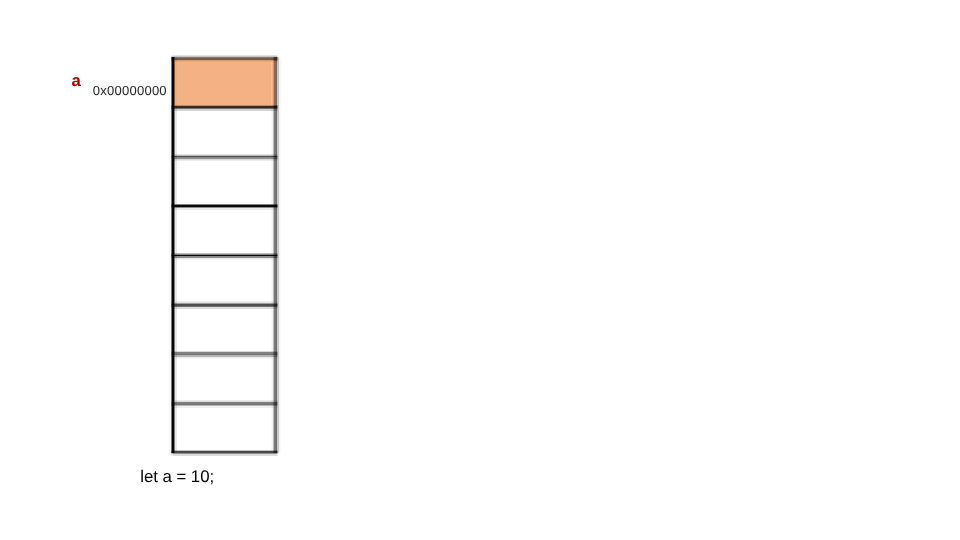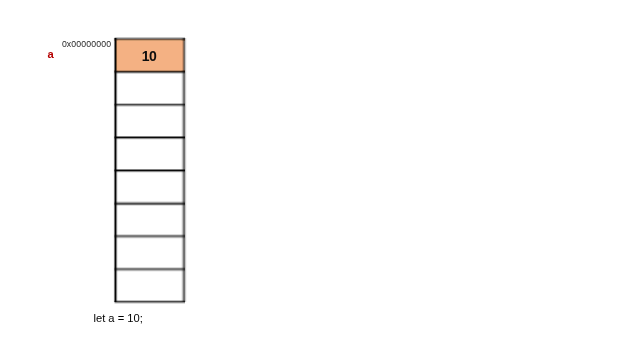--- a/index.html
+++ b/index.html
@@ -135,21 +135,21 @@
     left: 47.6px;
     top: 48.1px;
     font-size: 11.2px;
     font-weight: bold;
     color: #b50000;
     white-space: nowrap;
   }
   .addr-label {
     position: absolute;
     left: 61.9px;
-    top: 39px;
+    top: 55px;
     font-size: 8.7px;
     color: #262626;
     letter-spacing: 0.15px;
     white-space: nowrap;
   }
   .code-line {
     position: absolute;
     left: 93.5px;
     top: 312.0px;
     font-size: 11.2px;
@@ -186,27 +186,17 @@
       <div class="hline-cap cell_divider_6_cap"></div>
       <div class="hline cell_divider_7"></div>
       <div class="hline-cap cell_divider_7_cap"></div>
       <div class="hline stack_bottom_edge"></div>
       <div class="hline-cap stack_bottom_edge_cap"></div>
       <div class="vline-left"></div>
       <div class="vline-left-orange"></div>
       <div class="vline-right"></div>
       <div class="vline-right-orange"></div>
     </div>
-    <div class="cell-values">
-      <div class="mem-value" style="top:0.00px">10</div>
-      <div class="mem-value" style="top:32.83px"></div>
-      <div class="mem-value" style="top:65.66px"></div>
-      <div class="mem-value" style="top:98.49px"></div>
-      <div class="mem-value" style="top:131.32px"></div>
-      <div class="mem-value" style="top:164.15px"></div>
-      <div class="mem-value" style="top:196.98px"></div>
-      <div class="mem-value" style="top:229.81px"></div>
-    </div>
   </div>
 
   <div class="code-line">let a = 10;</div>
 
 </div>
 
 </body></html>

